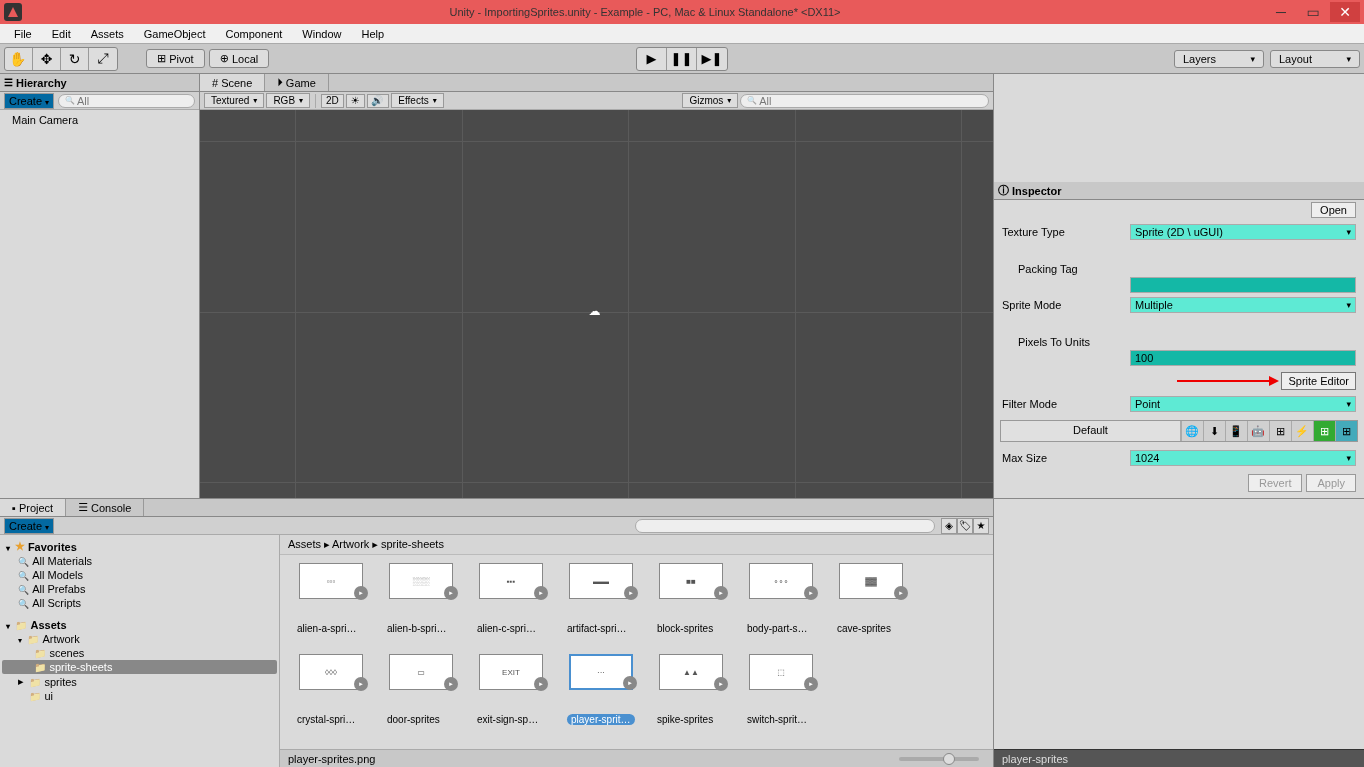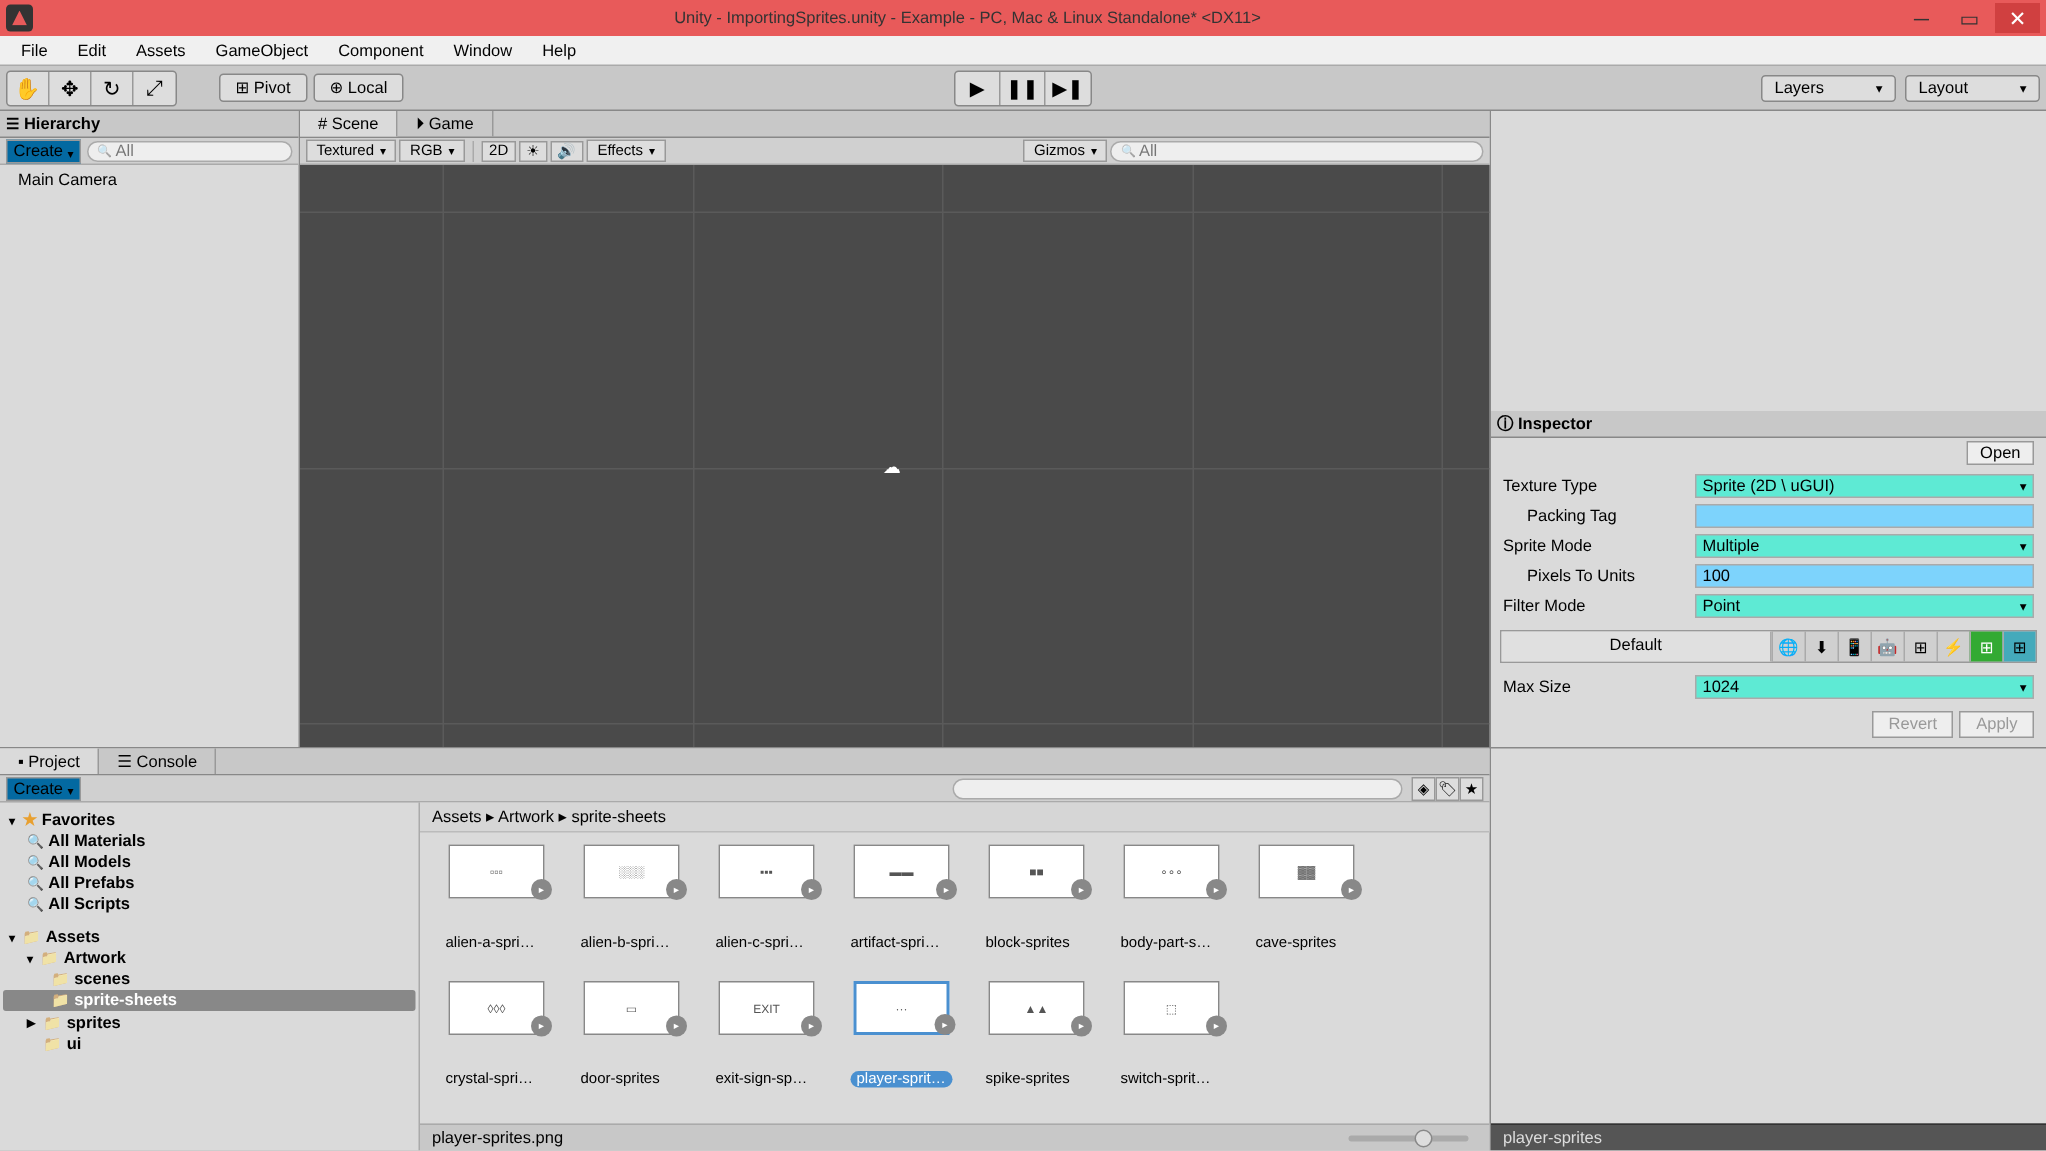--- a/index.html
+++ b/index.html
@@ -69,21 +69,21 @@
 .import-title-row { padding: 4px 8px; display: flex; align-items: center; gap: 6px; border-bottom: 1px solid #bbb; background: #d6d6d6; }
 .import-thumb { width: 34px; height: 18px; background: #fff; border: 1px solid #999; }
 .import-title { flex: 1; font-size: 13px; }
 .tiny-icon { width: 16px; height: 16px; border: 1px solid #999; background: #ddd; display: flex; align-items: center; justify-content: center; font-size: 10px; }
 .open-btn { border: 1px solid #999; background: #eee; padding: 1px 8px; margin-left: auto; display: block; margin: 2px 8px 4px auto; }
 
 .prop-row { display: flex; align-items: center; padding: 2px 8px; gap: 8px; }
 .prop-label { width: 120px; }
 .prop-value { flex: 1; background: #5eead4; border: 1px solid #aaa; padding: 1px 4px; height: 16px; display: flex; align-items: center; justify-content: space-between; }
 .prop-value.drop::after { content: '▾'; font-size: 9px; }
-.prop-value.text { background: #7dd3fc; }
+.prop-value.text { background: #14b8a6; margin-top: 33px; }
 .indent { padding-left: 24px; }
 
 .sprite-editor-row { display: flex; padding: 4px 8px; align-items: center; gap: 4px; }
 .red-arrow { flex: 1; height: 2px; position: relative; margin-left: 20px; }
 .red-arrow-line { width: 100px; height: 2px; background: #e00; position: absolute; right: 0; top: 0; }
 .red-arrow-head { position: absolute; right: -2px; top: -4px; width: 0; height: 0; border-left: 10px solid #e00; border-top: 5px solid transparent; border-bottom: 5px solid transparent; }
 .sprite-editor-btn { border: 1px solid #777; background: #eee; padding: 2px 6px; }
 
 .platform-row { display: flex; border: 1px solid #999; margin: 6px; background: #d0d0d0; }
 .plat-default { flex: 1; padding: 3px; text-align: center; border-right: 1px solid #aaa; background: #e0e0e0; }
@@ -97,21 +97,21 @@
 
 .bottom-area { height: 269px; display: flex; }
 .project-panel { flex: 1; background: #dadada; border-right: 1px solid #888; display: flex; flex-direction: column; border-top: 1px solid #888; }
 .project-tabs { background: #c8c8c8; height: 18px; display: flex; border-bottom: 1px solid #888; }
 .pr-tab { padding: 2px 12px; border-right: 1px solid #999; display: flex; align-items: center; gap: 3px; }
 .pr-tab.active { background: #dadada; }
 .project-toolbar { background: #d0d0d0; height: 18px; display: flex; align-items: center; padding: 0 4px; border-bottom: 1px solid #aaa; }
 .pr-search { width: 300px; background: #eee; border: 1px solid #aaa; border-radius: 8px; height: 14px; margin-left: auto; margin-right: 6px; }
 .project-body { flex: 1; display: flex; }
 .project-tree { width: 280px; border-right: 1px solid #aaa; padding: 4px 2px; }
-.tree-item { padding: 1px 4px; display: flex; align-items: center; gap: 3px; font-weight: bold; }
+.tree-item { padding: 1px 4px; display: flex; align-items: center; gap: 3px; }
 .tree-item.sel { background: #888; color: #fff; border-radius: 2px; }
 .tree-item.bold { font-weight: bold; }
 .tree-indent-1 { padding-left: 16px; }
 .tree-indent-2 { padding-left: 32px; }
 .star-icon::before { content: '★'; color: #e8a030; }
 .search-icon::before { content: '🔍'; font-size: 9px; color: #d09020; }
 .folder-icon::before { content: '📁'; font-size: 10px; filter: grayscale(0.5); }
 .expand::before { content: '▾'; font-size: 8px; margin-right: 2px; }
 
 .project-content { flex: 1; display: flex; flex-direction: column; }
@@ -257,20 +257,27 @@
           <span>Multiple</span>
         </div>
     </div>
     <div class="prop-row indent">
       <div class="prop-label" style="width:104px">Pixels To Units</div>
       <div class="prop-value text">
           <span>100</span>
         </div>
     </div>
 
+    <div class="sprite-editor-row">
+      <div class="red-arrow">
+        <div class="red-arrow-line"></div>
+          <div class="red-arrow-head"></div>
+      </div>
+      <button class="sprite-editor-btn">Sprite Editor</button>
+    </div>
 
     <div class="prop-row">
       <div class="prop-label">Filter Mode</div>
       <div class="prop-value drop">
           <span>Point</span>
         </div>
     </div>
 
     <div class="platform-row">
       <div class="plat-default">Default</div>

